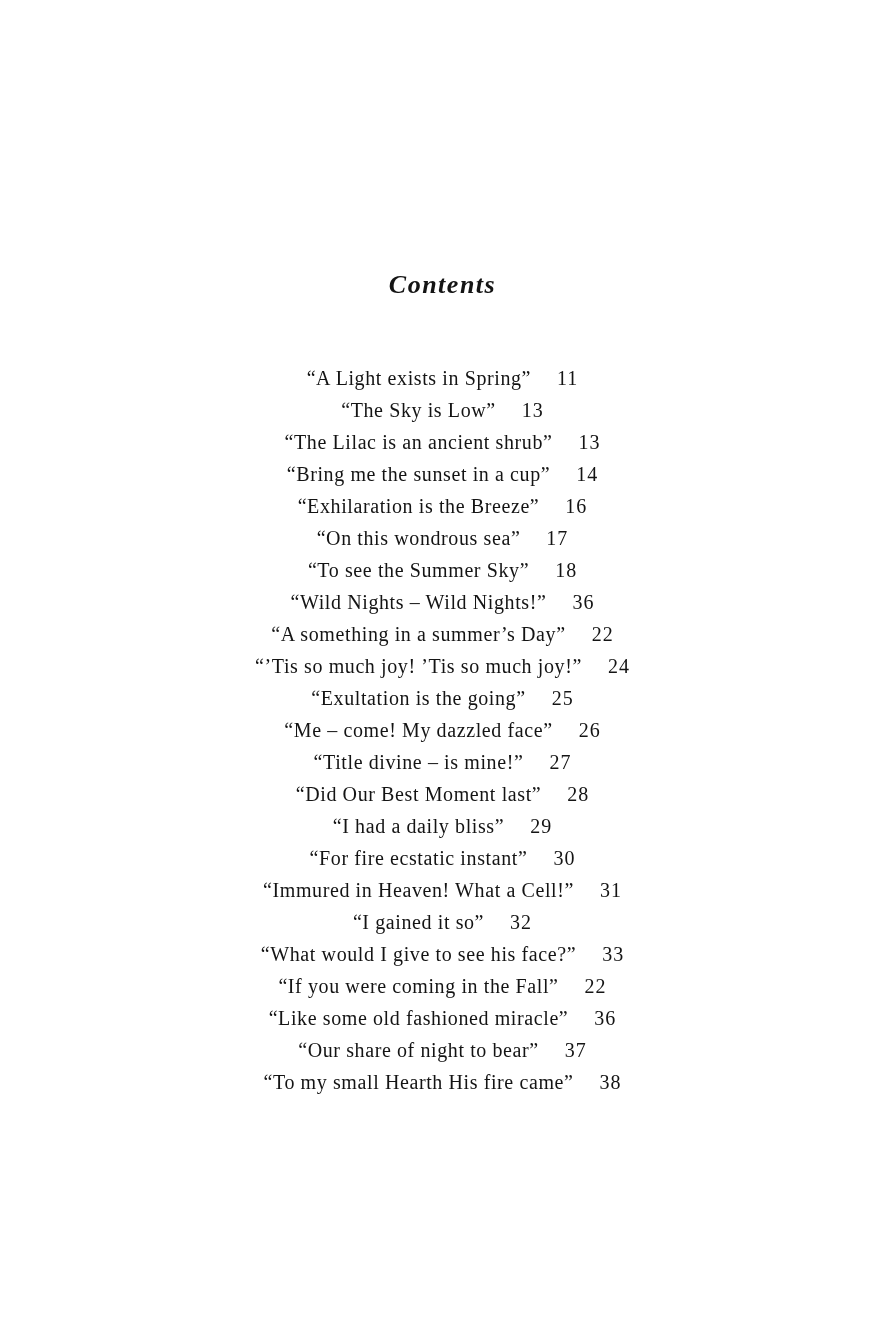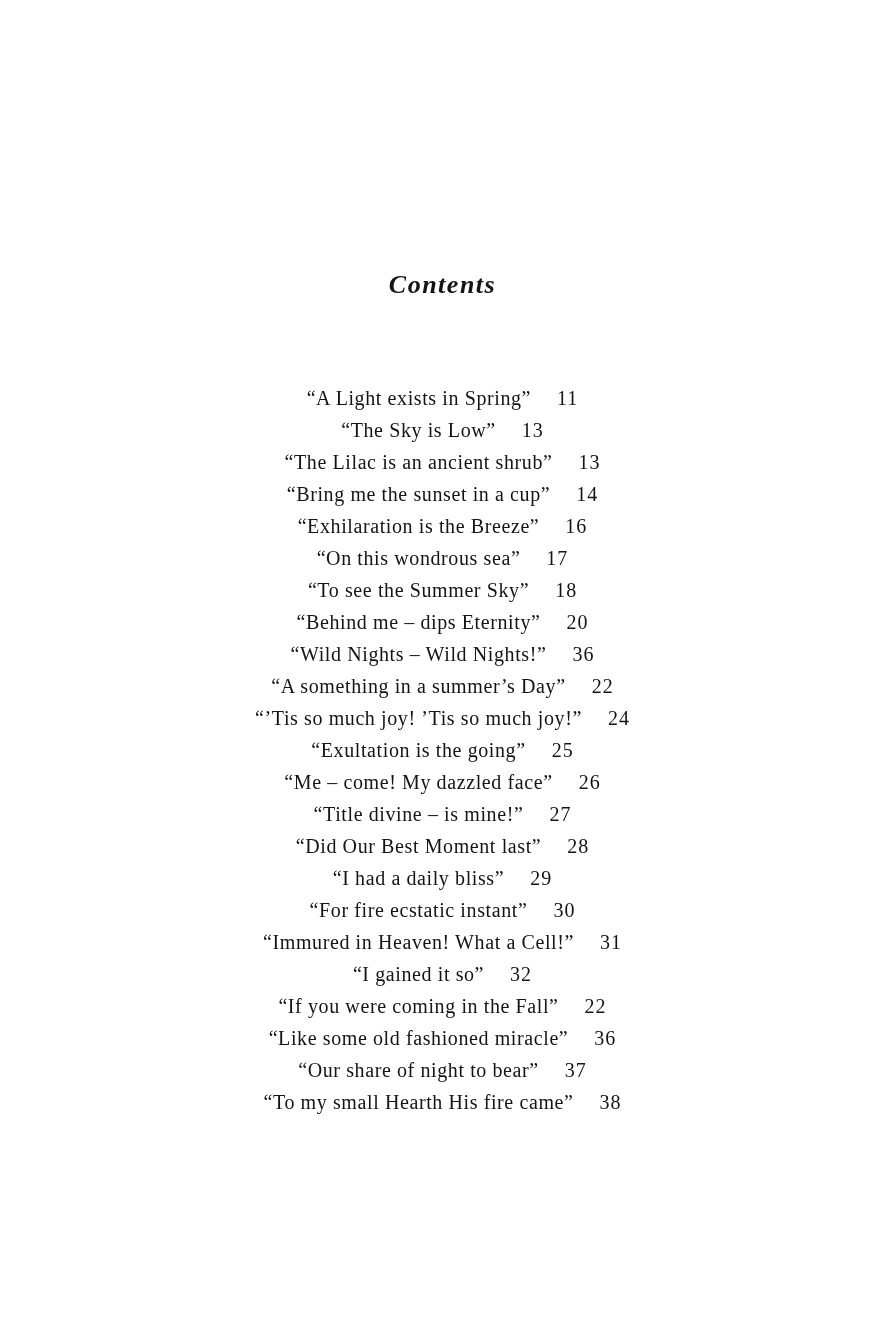--- a/index.html
+++ b/index.html
@@ -27,21 +27,21 @@
     left: 0;
     width: 100%;
     font-style: italic;
     font-weight: 600;
     font-size: 26px;
     letter-spacing: 1.5px;
     line-height: 30px;
   }
   .toc {
     position: absolute;
-    top: 382px;
+    top: 362px;
     left: 0;
     width: 100%;
   }
   .toc-entry {
     font-size: 20px;
     line-height: 32px;
     letter-spacing: 0.6px;
     white-space: nowrap;
     font-weight: 500;
   }
@@ -59,30 +59,30 @@
 <div class="page">
   <div class="contents-title">Contents</div>
   <div class="toc" id="toc">
       <div class="toc-entry"><span class="title">“A Light exists in Spring”</span><span class="pagenum">11</span></div>
       <div class="toc-entry"><span class="title">“The Sky is Low”</span><span class="pagenum">13</span></div>
       <div class="toc-entry"><span class="title">“The Lilac is an ancient shrub”</span><span class="pagenum">13</span></div>
       <div class="toc-entry"><span class="title">“Bring me the sunset in a cup”</span><span class="pagenum">14</span></div>
       <div class="toc-entry"><span class="title">“Exhilaration is the Breeze”</span><span class="pagenum">16</span></div>
       <div class="toc-entry"><span class="title">“On this wondrous sea”</span><span class="pagenum">17</span></div>
       <div class="toc-entry"><span class="title">“To see the Summer Sky”</span><span class="pagenum">18</span></div>
-      <div class="toc-entry"><span class="title">“Behind me – dips Eternity”</span><span class="pagenum">20</span></div>
       <div class="toc-entry"><span class="title">“Wild Nights – Wild Nights!”</span><span class="pagenum">36</span></div>
       <div class="toc-entry"><span class="title">“A something in a summer’s Day”</span><span class="pagenum">22</span></div>
       <div class="toc-entry"><span class="title">“’Tis so much joy! ’Tis so much joy!”</span><span class="pagenum">24</span></div>
       <div class="toc-entry"><span class="title">“Exultation is the going”</span><span class="pagenum">25</span></div>
       <div class="toc-entry"><span class="title">“Me – come! My dazzled face”</span><span class="pagenum">26</span></div>
       <div class="toc-entry"><span class="title">“Title divine – is mine!”</span><span class="pagenum">27</span></div>
       <div class="toc-entry"><span class="title">“Did Our Best Moment last”</span><span class="pagenum">28</span></div>
       <div class="toc-entry"><span class="title">“I had a daily bliss”</span><span class="pagenum">29</span></div>
       <div class="toc-entry"><span class="title">“For fire ecstatic instant”</span><span class="pagenum">30</span></div>
       <div class="toc-entry"><span class="title">“Immured in Heaven! What a Cell!”</span><span class="pagenum">31</span></div>
       <div class="toc-entry"><span class="title">“I gained it so”</span><span class="pagenum">32</span></div>
+      <div class="toc-entry"><span class="title">“What would I give to see his face?”</span><span class="pagenum">33</span></div>
       <div class="toc-entry"><span class="title">“If you were coming in the Fall”</span><span class="pagenum">22</span></div>
       <div class="toc-entry"><span class="title">“Like some old fashioned miracle”</span><span class="pagenum">36</span></div>
       <div class="toc-entry"><span class="title">“Our share of night to bear”</span><span class="pagenum">37</span></div>
       <div class="toc-entry"><span class="title">“To my small Hearth His fire came”</span><span class="pagenum">38</span></div>
     </div>
 </div>
 
 </body></html>

